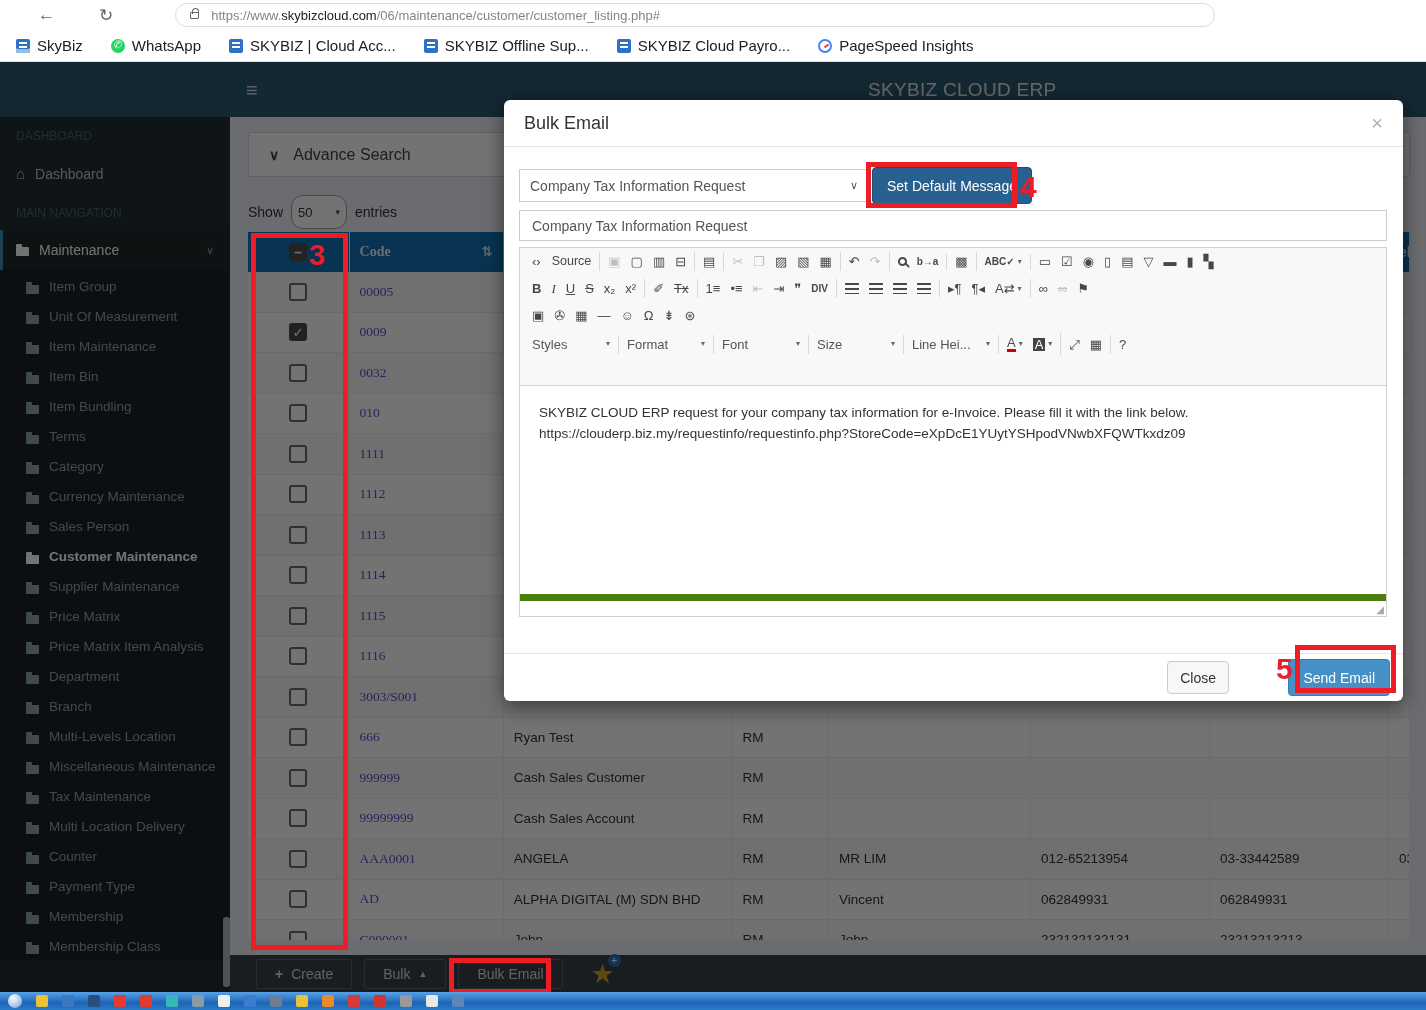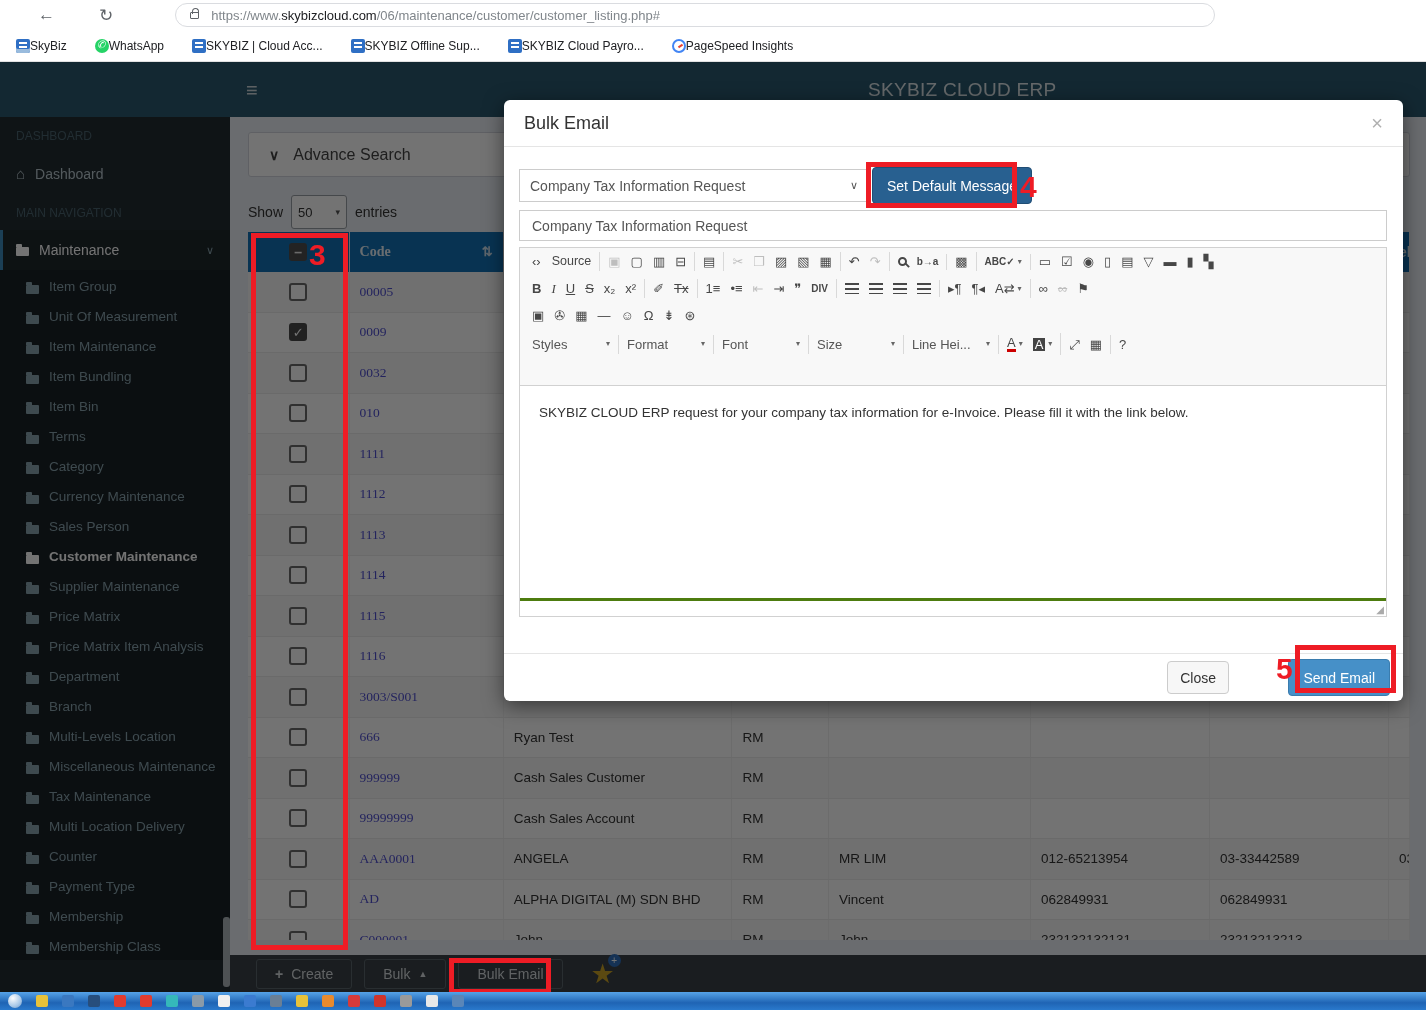--- a/index.html
+++ b/index.html
@@ -9,21 +9,21 @@
   
   .chrome { position:absolute; left:0; top:0; width:1426px; height:62px; background:#fff; border-bottom:1px solid #e1e1e1; z-index:80; }
   .navrow { display:flex; align-items:center; height:30px; padding-left:38px; color:#3c4043; }
   .nav-ic { font-size:17px; color:#5f6368; margin-right:44px; cursor:pointer; }
   .urlpill { display:flex; align-items:center; height:24px; width:1040px; border:1px solid #dadce0; border-radius:13px; padding:0 14px; margin-left:18px; }
   .lock { width:9px; height:7px; border:1.5px solid #5f6368; border-radius:1px; position:relative; margin-right:12px; }
   .lock::before { content:""; position:absolute; left:1px; top:-5px; width:5px; height:5px; border:1.5px solid #5f6368; border-bottom:none; border-radius:4px 4px 0 0; }
   .url { font-size:13px; color:#80868b; white-space:nowrap; }
   .url b { color:#202124; font-weight:normal; }
   .bmrow { display:flex; align-items:center; height:31px; padding-left:16px; gap:28px; }
-  .bm { display:flex; align-items:center; font-size:12px; color:#202124; cursor:pointer; white-space:nowrap; }
+  .bm { display:flex; align-items:center; gap:7px; font-size:15px; color:#202124; cursor:pointer; white-space:nowrap; }
   .fav { width:14px; height:14px; border-radius:2px; position:relative; flex:0 0 auto; }
   .fav.skybiz { background:#2f6fc4; box-shadow:inset 0 -4px 0 #9bd; }
   .fav.skybiz-doc { background:#2f6fc4; }
   .fav.skybiz-doc::after, .fav.skybiz::after { content:""; position:absolute; left:3px; top:3px; width:8px; height:2px; background:#fff; box-shadow:0 4px 0 #fff; }
   .fav.whatsapp { background:#25d366; border-radius:50%; }
   .fav.whatsapp::after { content:"✆"; position:absolute; left:2px; top:0px; font-size:10px; color:#fff; }
   .fav.pagespeed { background:#fff; border-radius:50%; border:2px solid #4285f4; }
   .fav.pagespeed::after { content:""; position:absolute; left:4px; top:4px; width:5px; height:2px; background:#ea4335; transform:rotate(-35deg); }
 
   
@@ -43,21 +43,21 @@
   .side-sub { list-style:none; background:#1a2226; }
   .side-sub li { display:flex; align-items:flex-end; gap:10px; padding:6px 8px 6px 26px; height:30px; color:#8aa4af; font-size:13.5px; cursor:pointer; }
   .side-sub li.active { color:#fff; font-weight:bold; }
   .side-scroll { position:absolute; right:0; top:800px; width:7px; height:70px; background:#aeb6ba; border-radius:3px; }
 
   
   .content { position:absolute; left:230px; top:117px; width:1196px; height:838px; background:#ecf0f5; }
   .advpanel { position:absolute; left:18px; top:15px; width:1162px; height:45px; background:#fff; border:1px solid #d2d6de; border-radius:3px; display:flex; align-items:center; gap:14px; padding-left:20px; font-size:16px; color:#444; cursor:pointer; }
   .advpanel .chev { font-weight:bold; font-size:14px; }
   .showrow { position:absolute; left:18px; top:78px; display:flex; align-items:center; gap:8px; font-size:14px; color:#333; }
-  .mini-select { display:inline-flex; align-items:center; justify-content:space-between; width:56px; height:24px; border:1px solid #9aa0a6; border-radius:3px; padding:16px 6px; font-size:13px; color:#333; background:#fff; cursor:pointer; }
+  .mini-select { display:inline-flex; align-items:center; justify-content:space-between; width:56px; height:24px; border:1px solid #9aa0a6; border-radius:12px; padding:16px 6px; font-size:13px; color:#333; background:#fff; cursor:pointer; }
   .mini-select .caret { font-size:9px; color:#555; }
 
   .dtable { position:absolute; left:18px; top:115px; width:1162px; height:708px; overflow:hidden; background:#fff; }
   .thead { display:flex; height:40px; background:#1272b5; color:#e8f1f8; font-weight:bold; font-size:14px; }
   .thead .cell { display:flex; align-items:center; }
   .trow { display:flex; height:40.5px; border-bottom:1px solid #ebebeb; font-size:13.5px; color:#333; background:#fff; }
   .trow:nth-child(odd) { background:#f9f9f9; }
   .cell { padding:0 10px; display:flex; align-items:center; overflow:hidden; white-space:nowrap; border-right:1px solid #f0f0f0; }
   .c-check { width:102px; justify-content:center; }
   .c-code  { width:155px;font-family:Liberation Serif, serif; }
@@ -110,21 +110,21 @@
   [data-name="italic-button"] .g { font-style:italic; font-family:"Liberation Serif", serif; }
   [data-name="underline-button"] .g { text-decoration:underline; }
   [data-name="strikethrough-button"] .g { text-decoration:line-through; }
   [data-name="remove-format-button"] .g, [data-name="unlink-button"] .g { text-decoration:line-through; }
   [data-name="text-color-button"] .g { border-bottom:3px solid #c00; }
   [data-name="bg-color-button"] .g { background:#444; color:#fff; padding:0 2px; }
   [data-name="replace-button"] .g, [data-name="div-button"] .g, [data-name="spell-check-button"] .g { font-size:10px; font-weight:bold; }
   .icon-mag { display:inline-block; width:9px; height:9px; border:2px solid #474747; border-radius:50%; position:relative; }
   .icon-mag::after { content:""; position:absolute; width:6px; height:2px; background:#474747; transform:rotate(45deg); right:-5px; bottom:-2px; }
   .bars { display:inline-block; width:14px; height:11px; background:repeating-linear-gradient(#474747 0 2px, transparent 2px 5px); }
-  .edit-area { position:absolute; left:0; top:137px; width:866px; height:216px; background:#fff; border-top:1px solid #d1d1d1; border-bottom:3px solid #4d7c0f; padding:16px 19px; font-size:13.5px; color:#333; line-height:21px; cursor:text; }
+  .edit-area { position:absolute; left:0; top:137px; width:866px; height:216px; background:#fff; border-top:1px solid #d1d1d1; border-bottom:7px solid #4d7c0f; padding:16px 19px; font-size:13.5px; color:#333; line-height:21px; cursor:text; }
   .edit-foot { position:absolute; left:0; bottom:0; width:866px; height:15px; background:#fff; }
   .resize-h { position:absolute; right:2px; bottom:1px; color:#aaa; font-size:10px; cursor:nwse-resize; }
   .m-foot { height:48px; border-top:1px solid #e5e5e5; position:relative; }
   .btn-close { position:absolute; right:174px; top:7px; height:33px; padding:0 12px; background:#f7f7f7; border:1px solid #ccc; border-radius:4px; font-size:14px; color:#333; cursor:pointer; font-family:inherit; }
   .btn-send { position:absolute; right:13px; top:5px; height:37px; padding:0 14px; background:#4690c8; border:1px solid #3a7cae; border-radius:4px; font-size:14px; color:#fff; cursor:pointer; font-family:inherit; }
 
   
   .taskbar { position:absolute; left:0; top:992px; width:1426px; height:18px; background:linear-gradient(#56a3e8, #1f64b4 60%, #2a79cc); z-index:90; display:flex; align-items:center; gap:14px; padding-left:8px; }
   .tb-ic { width:12px; height:12px; border-radius:2px; flex:0 0 auto; }
   .orb { width:14px; height:14px; border-radius:50%; background:radial-gradient(circle at 35% 30%, #fdfdfd, #a8c8e8 60%, #6a94c4); }
@@ -194,27 +194,27 @@
           <span data-name="sidebar-item-label">Item Group</span>
         </li>
         <li data-name="sidebar-item-unit-of-measurement">
           <span class="fold" data-name="folder-icon"></span>
           <span data-name="sidebar-item-label">Unit Of Measurement</span>
         </li>
         <li data-name="sidebar-item-item-maintenance">
           <span class="fold" data-name="folder-icon"></span>
           <span data-name="sidebar-item-label">Item Maintenance</span>
         </li>
+        <li data-name="sidebar-item-item-bin">
+          <span class="fold" data-name="folder-icon"></span>
+          <span data-name="sidebar-item-label">Item Bin</span>
+        </li>
         <li data-name="sidebar-item-item-bundling">
           <span class="fold" data-name="folder-icon"></span>
           <span data-name="sidebar-item-label">Item Bundling</span>
-        </li>
-        <li data-name="sidebar-item-item-bin">
-          <span class="fold" data-name="folder-icon"></span>
-          <span data-name="sidebar-item-label">Item Bin</span>
         </li>
         <li data-name="sidebar-item-terms">
           <span class="fold" data-name="folder-icon"></span>
           <span data-name="sidebar-item-label">Terms</span>
         </li>
         <li data-name="sidebar-item-category">
           <span class="fold" data-name="folder-icon"></span>
           <span data-name="sidebar-item-label">Category</span>
         </li>
         <li data-name="sidebar-item-currency-maintenance">
@@ -862,20 +862,21 @@
               </span>
               <span class="tb-g" data-name="toolbar-group">
                 <a class="tb-btn" data-name="about-button">
                   <span class="g" data-name="about-icon">?</span>
                 </a>
               </span>
             </div>
           </div>
         <div class="edit-area" data-name="editor-content">
           <div data-name="editor-line">SKYBIZ CLOUD ERP request for your company tax information for e-Invoice. Please fill it with the link below.</div>
+          <div data-name="editor-line">https://clouderp.biz.my/requestinfo/requestinfo.php?StoreCode=eXpDcE1YUytYSHpodVNwbXFQWTkxdz09</div>
         </div>
         <div class="edit-foot" data-name="editor-footer">
           <span class="resize-h" data-name="resize-handle">◢</span>
         </div>
       </div>
     </div>
     <div class="m-foot" data-name="modal-footer">
       <button class="btn-close" data-name="close-button">Close</button>
       <button class="btn-send" data-name="send-email-button">Send Email</button>
     </div>

